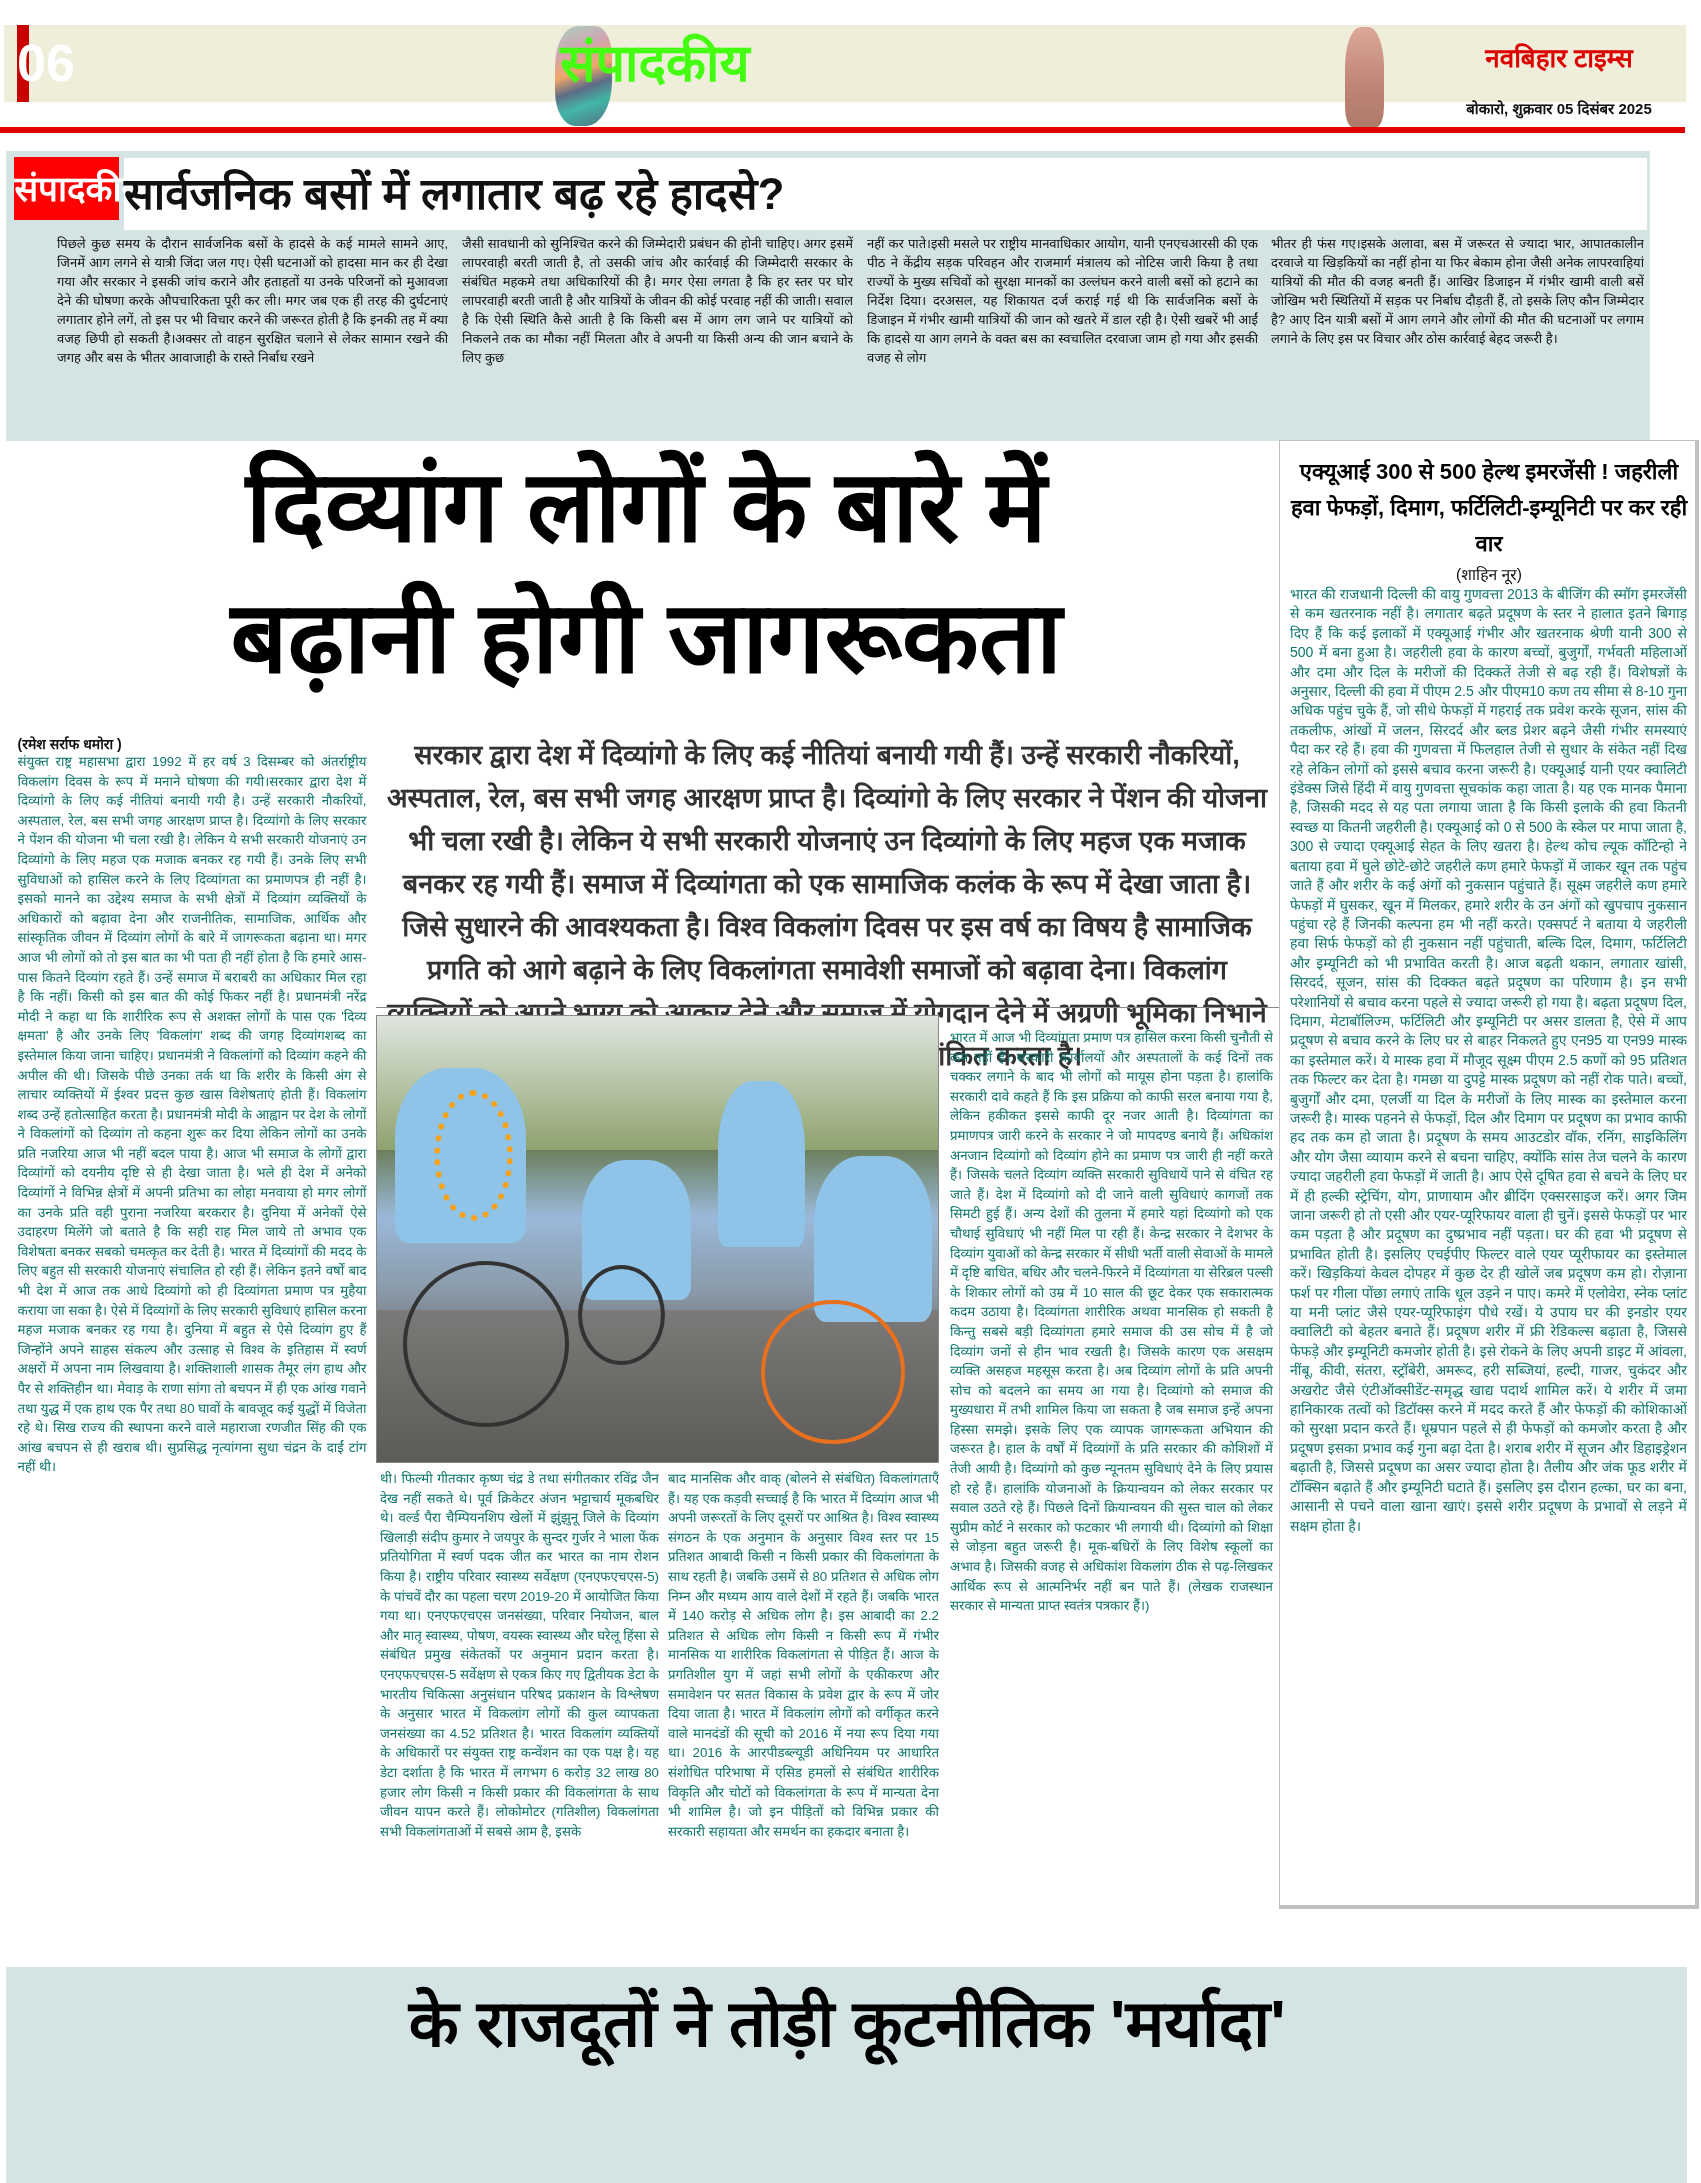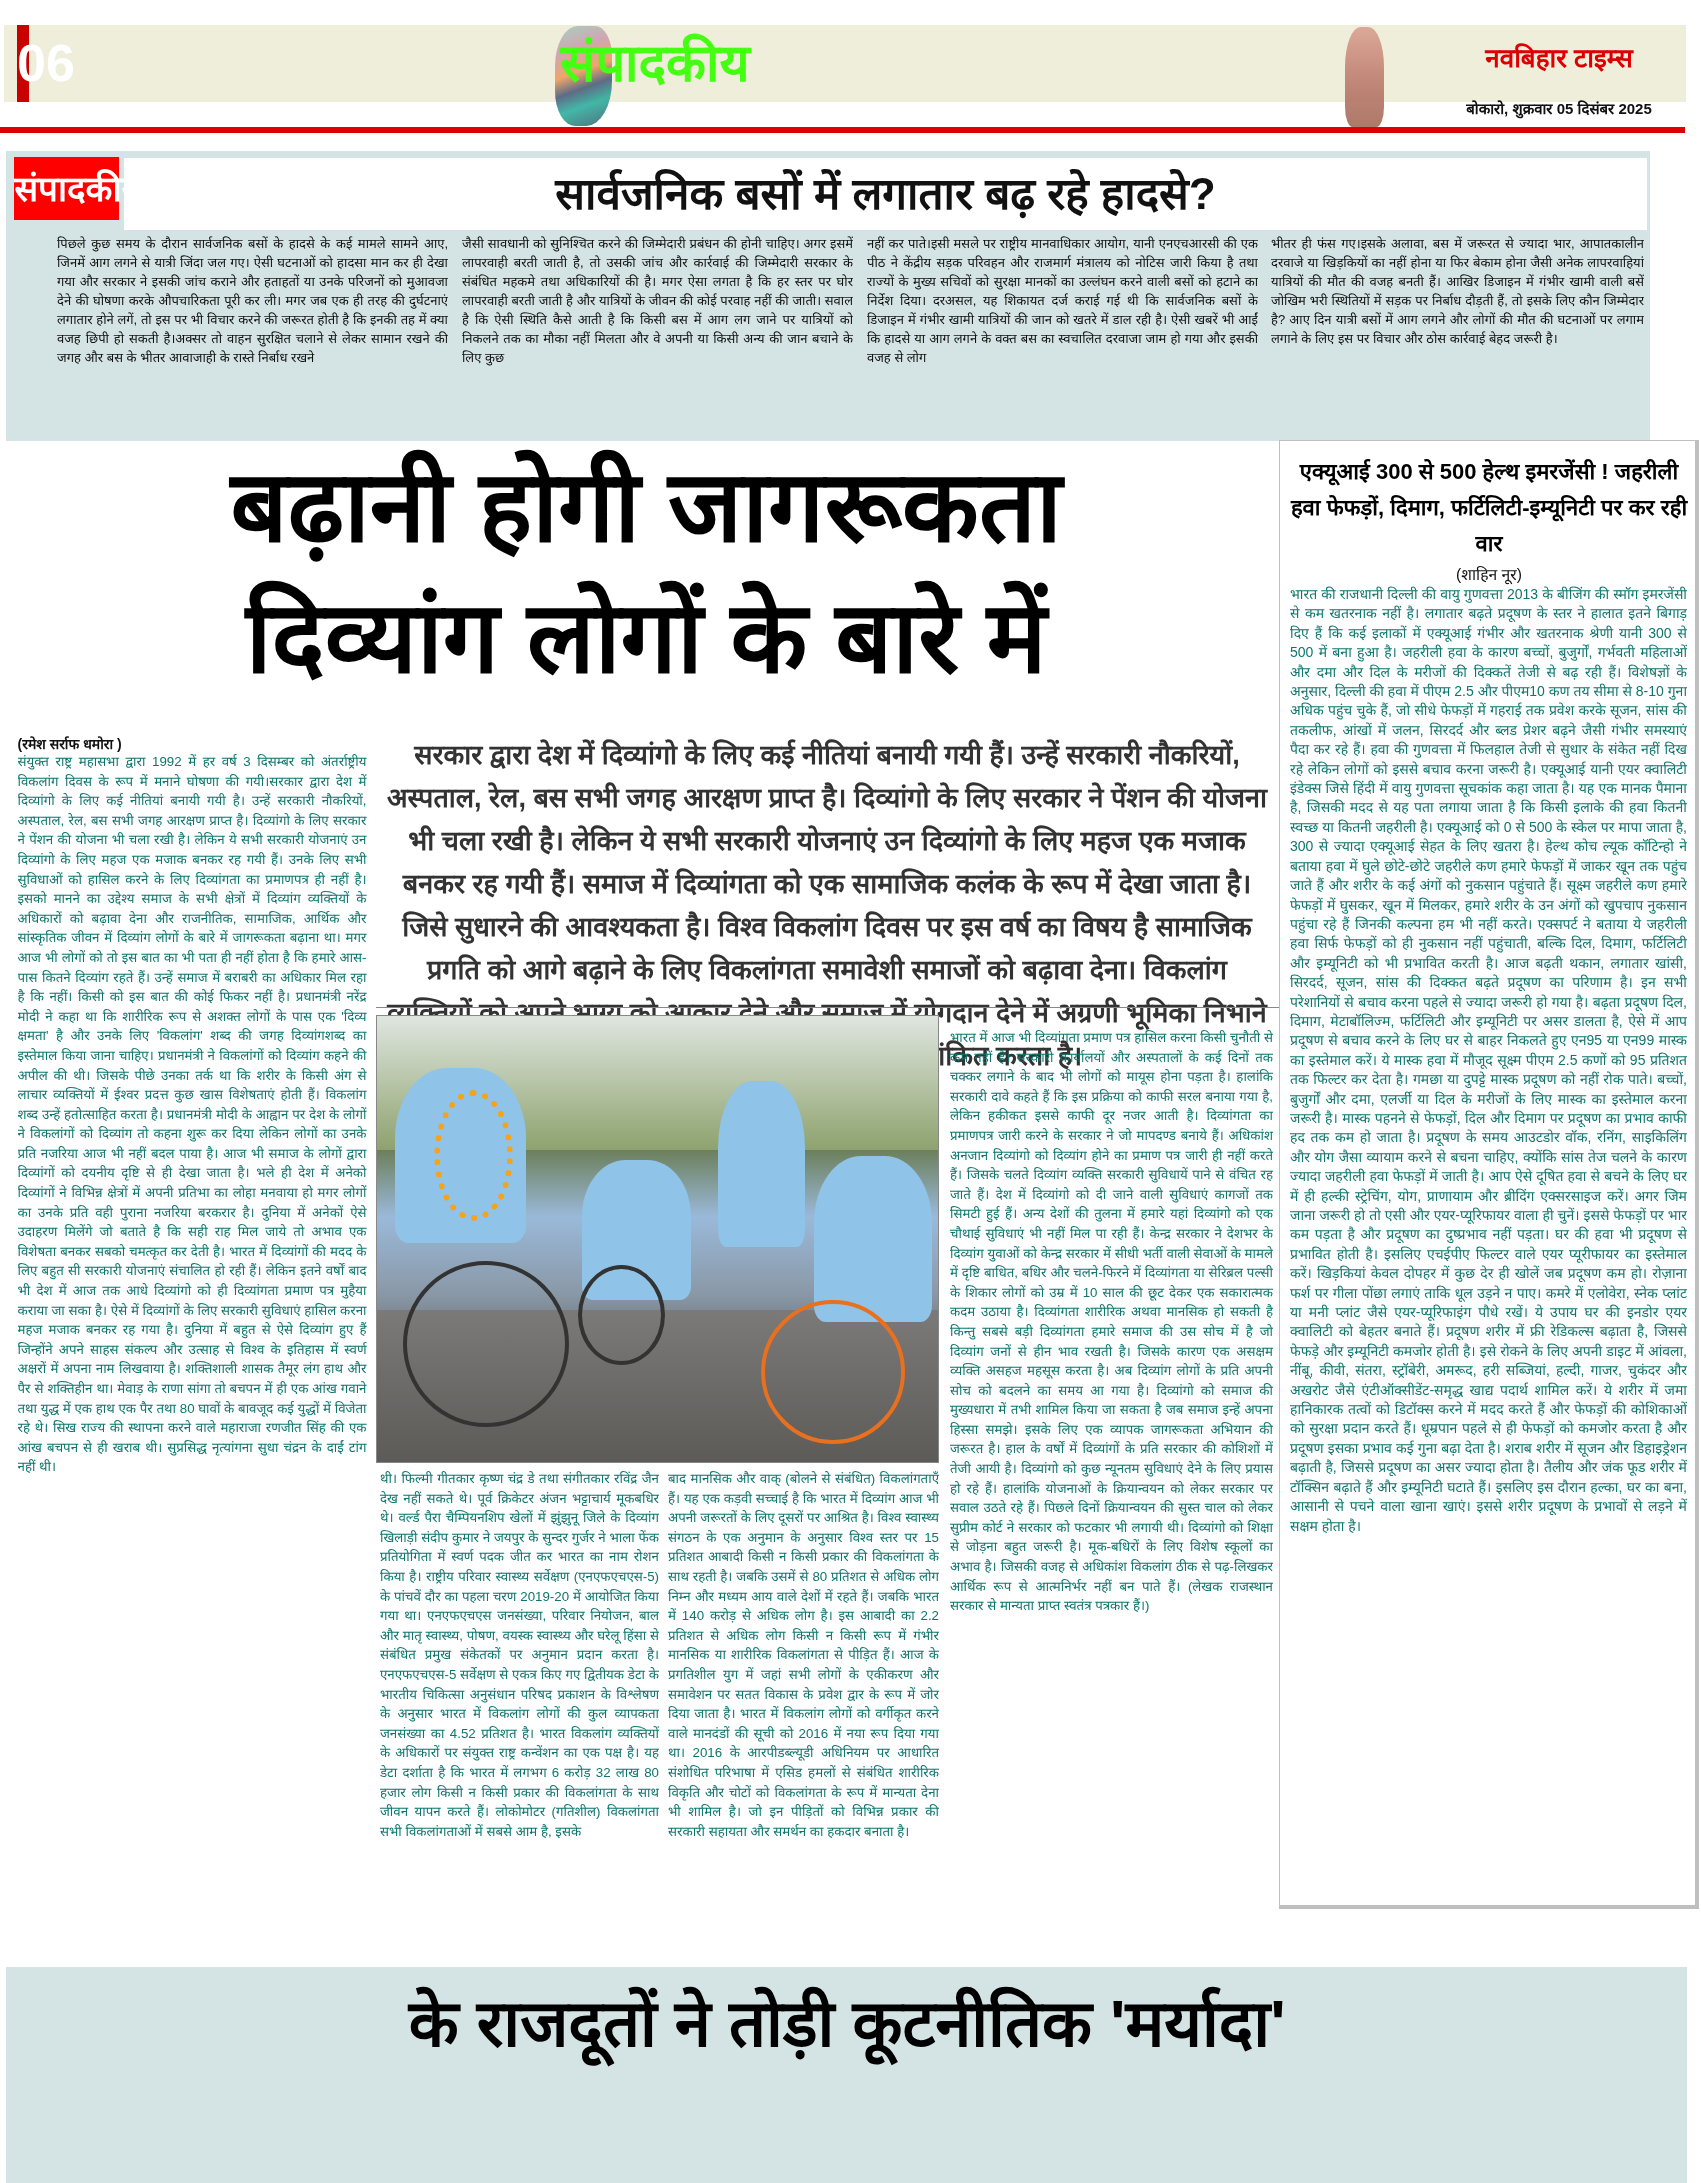--- a/index.html
+++ b/index.html
@@ -13,21 +13,21 @@
   .mast-title { left: 550px; top: 31px; width: 210px; height: 65px; color: #44ff11; font-size: 52px; font-weight: bold; line-height:65px; text-align:center; font-family:"Liberation Sans Narrow","Liberation Sans",sans-serif; }
   .mast-collage { left: 555px; top: 26px; width: 57px; height: 100px; background: linear-gradient(160deg,#9cb 0%,#c9a 25%,#e95 45%,#457 60%,#2a9 75%,#356 100%); border-radius: 40% 30% 45% 35%; opacity:.85; }
   .mast-figure { left: 1345px; top: 27px; width: 39px; height: 100px; background: linear-gradient(180deg,#d9a090 0%,#b9786a 60%,#a46b58 100%); border-radius: 40% 40% 20% 20%; opacity:.9; }
   .mast-brand { left: 1441px; top: 39px; width: 236px; height: 31px; color: #dd0000; font-size: 26px; font-weight: bold; text-align:center; }
   .mast-date { left: 1441px; top: 70px; width: 236px; height: 22px; color: #111; font-size: 15px; text-align:center; font-weight:bold;margin-top:28px; }
 
   
   .ed-bg { left: 6.1px; top: 151px; width: 1644px; height: 290px; background: #d4e3e3; }
   .ed-label { left: 14.4px; top: 157px; width: 105px; height: 63px; background: #ff0000; color:#fff; font-size: 35px; font-weight:bold; text-align:center; line-height:63px; }
   .ed-headline-box { left: 124px; top: 158px; width: 1523px; height: 72px; background: #fff; }
-  .ed-headline { left: 124px; top: 158px; width: 1523px; height: 72px; font-size: 44px; font-weight:bold; text-align:center; line-height:72px; color:#111; }
+  .ed-headline { left: 124px; top: 158px; width: 1523px; height: 72px; font-size: 44px; font-weight:bold; line-height:72px; color:#111; }
   .ed-col { top: 234px; height: 201px; font-size: 13px; line-height: 19px; color:#111; text-align: justify; overflow:hidden; }
 
   
   .art-head { left: 8.7px; top: 441px; width: 1275px; font-size: 100px; font-weight:bold; line-height: 131px; text-align:center; color:#000; }
   .byline { left: 17.5px; top: 734px; width: 188px; font-size: 14px; font-weight:bold; }
   .body-col { font-size: 13.3px; line-height: 19.6px; text-align: justify; color:#0f766e; overflow:hidden; }
   .summary { left: 384px; top: 734px; width: 886px; height: 271px; font-size: 27px; font-weight:bold; color:#333; line-height: 43px; text-align:center; }
   .summary-rule { left: 376px; top: 1007px; width: 904px; height: 1.3px; background:#888; }
   .photo1 { left: 376px; top: 1015px; width: 563px; height: 448px; border: 1.3px solid #888; overflow:hidden; background: linear-gradient(180deg,#c9d6d0 0%,#a5b59a 18%,#6c7f5b 30%,#9ab9d9 45%,#8a99a8 62%,#5a5a5a 80%,#4a4a4a 100%); }
   .photo1 .sky { position:absolute; left:0; top:0; width:100%; height:30%; background: linear-gradient(180deg,#dfe6e0,#8ea26e); }
@@ -61,22 +61,22 @@
 <div class="abs ed-bg"></div>
 <div class="abs ed-label">संपादकीय</div>
 <div class="abs ed-headline-box"></div>
 <div class="abs ed-headline">सार्वजनिक बसों में लगातार बढ़ रहे हादसे?</div>
 <div class="abs ed-col" style="left:57px;width:391px;">पिछले कुछ समय के दौरान सार्वजनिक बसों के हादसे के कई मामले सामने आए, जिनमें आग लगने से यात्री जिंदा जल गए। ऐसी घटनाओं को हादसा मान कर ही देखा गया और सरकार ने इसकी जांच कराने और हताहतों या उनके परिजनों को मुआवजा देने की घोषणा करके औपचारिकता पूरी कर ली। मगर जब एक ही तरह की दुर्घटनाएं लगातार होने लगें, तो इस पर भी विचार करने की जरूरत होती है कि इनकी तह में क्या वजह छिपी हो सकती है।अक्सर तो वाहन सुरक्षित चलाने से लेकर सामान रखने की जगह और बस के भीतर आवाजाही के रास्ते निर्बाध रखने</div>
 <div class="abs ed-col" style="left:462px;width:391px;">जैसी सावधानी को सुनिश्चित करने की जिम्मेदारी प्रबंधन की होनी चाहिए। अगर इसमें लापरवाही बरती जाती है, तो उसकी जांच और कार्रवाई की जिम्मेदारी सरकार के संबंधित महकमे तथा अधिकारियों की है। मगर ऐसा लगता है कि हर स्तर पर घोर लापरवाही बरती जाती है और यात्रियों के जीवन की कोई परवाह नहीं की जाती। सवाल है कि ऐसी स्थिति कैसे आती है कि किसी बस में आग लग जाने पर यात्रियों को निकलने तक का मौका नहीं मिलता और वे अपनी या किसी अन्य की जान बचाने के लिए कुछ</div>
 <div class="abs ed-col" style="left:867px;width:391px;">नहीं कर पाते।इसी मसले पर राष्ट्रीय मानवाधिकार आयोग, यानी एनएचआरसी की एक पीठ ने केंद्रीय सड़क परिवहन और राजमार्ग मंत्रालय को नोटिस जारी किया है तथा राज्यों के मुख्य सचिवों को सुरक्षा मानकों का उल्लंघन करने वाली बसों को हटाने का निर्देश दिया। दरअसल, यह शिकायत दर्ज कराई गई थी कि सार्वजनिक बसों के डिजाइन में गंभीर खामी यात्रियों की जान को खतरे में डाल रही है। ऐसी खबरें भी आईं कि हादसे या आग लगने के वक्त बस का स्वचालित दरवाजा जाम हो गया और इसकी वजह से लोग</div>
 <div class="abs ed-col" style="left:1271px;width:373px;">भीतर ही फंस गए।इसके अलावा, बस में जरूरत से ज्यादा भार, आपातकालीन दरवाजे या खिड़कियों का नहीं होना या फिर बेकाम होना जैसी अनेक लापरवाहियां यात्रियों की मौत की वजह बनती हैं। आखिर डिजाइन में गंभीर खामी वाली बसें जोखिम भरी स्थितियों में सड़क पर निर्बाध दौड़ती हैं, तो इसके लिए कौन जिम्मेदार है? आए दिन यात्री बसों में आग लगने और लोगों की मौत की घटनाओं पर लगाम लगाने के लिए इस पर विचार और ठोस कार्रवाई बेहद जरूरी है।</div>
 
 <div class="abs art-head">
+  <div>दिव्यांग लोगों के बारे में</div>
   <div>बढ़ानी होगी जागरूकता</div>
-  <div>दिव्यांग लोगों के बारे में</div>
 </div>
 <div class="abs byline">(रमेश सर्राफ धमोरा )</div>
 <div class="abs body-col" style="left:17.5px;top:752px;width:349px;height:1144px;">संयुक्त राष्ट्र महासभा द्वारा 1992 में हर वर्ष 3 दिसम्बर को अंतर्राष्ट्रीय विकलांग दिवस के रूप में मनाने घोषणा की गयी।सरकार द्वारा देश में दिव्यांगो के लिए कई नीतियां बनायी गयी है। उन्हें सरकारी नौकरियों, अस्पताल, रेल, बस सभी जगह आरक्षण प्राप्त है। दिव्यांगो के लिए सरकार ने पेंशन की योजना भी चला रखी है। लेकिन ये सभी सरकारी योजनाएं उन दिव्यांगो के लिए महज एक मजाक बनकर रह गयी हैं। उनके लिए सभी सुविधाओं को हासिल करने के लिए दिव्यांगता का प्रमाणपत्र ही नहीं है। इसको मानने का उद्देश्य समाज के सभी क्षेत्रों में दिव्यांग व्यक्तियों के अधिकारों को बढ़ावा देना और राजनीतिक, सामाजिक, आर्थिक और सांस्कृतिक जीवन में दिव्यांग लोगों के बारे में जागरूकता बढ़ाना था। मगर आज भी लोगों को तो इस बात का भी पता ही नहीं होता है कि हमारे आस-पास कितने दिव्यांग रहते हैं। उन्हें समाज में बराबरी का अधिकार मिल रहा है कि नहीं। किसी को इस बात की कोई फिकर नहीं है। प्रधानमंत्री नरेंद्र मोदी ने कहा था कि शारीरिक रूप से अशक्त लोगों के पास एक 'दिव्य क्षमता' है और उनके लिए 'विकलांग' शब्द की जगह दिव्यांगशब्द का इस्तेमाल किया जाना चाहिए। प्रधानमंत्री ने विकलांगों को दिव्यांग कहने की अपील की थी। जिसके पीछे उनका तर्क था कि शरीर के किसी अंग से लाचार व्यक्तियों में ईश्वर प्रदत्त कुछ खास विशेषताएं होती हैं। विकलांग शब्द उन्हें हतोत्साहित करता है। प्रधानमंत्री मोदी के आह्वान पर देश के लोगों ने विकलांगों को दिव्यांग तो कहना शुरू कर दिया लेकिन लोगों का उनके प्रति नजरिया आज भी नहीं बदल पाया है। आज भी समाज के लोगों द्वारा दिव्यांगों को दयनीय दृष्टि से ही देखा जाता है। भले ही देश में अनेको दिव्यांगों ने विभिन्न क्षेत्रों में अपनी प्रतिभा का लोहा मनवाया हो मगर लोगों का उनके प्रति वही पुराना नजरिया बरकरार है। दुनिया में अनेकों ऐसे उदाहरण मिलेंगे जो बताते है कि सही राह मिल जाये तो अभाव एक विशेषता बनकर सबको चमत्कृत कर देती है। भारत में दिव्यांगों की मदद के लिए बहुत सी सरकारी योजनाएं संचालित हो रही हैं। लेकिन इतने वर्षों बाद भी देश में आज तक आधे दिव्यांगो को ही दिव्यांगता प्रमाण पत्र मुहैया कराया जा सका है। ऐसे में दिव्यांगों के लिए सरकारी सुविधाएं हासिल करना महज मजाक बनकर रह गया है। दुनिया में बहुत से ऐसे दिव्यांग हुए हैं जिन्होंने अपने साहस संकल्प और उत्साह से विश्व के इतिहास में स्वर्ण अक्षरों में अपना नाम लिखवाया है। शक्तिशाली शासक तैमूर लंग हाथ और पैर से शक्तिहीन था। मेवाड़ के राणा सांगा तो बचपन में ही एक आंख गवाने तथा युद्ध में एक हाथ एक पैर तथा 80 घावों के बावजूद कई युद्धों में विजेता रहे थे। सिख राज्य की स्थापना करने वाले महाराजा रणजीत सिंह की एक आंख बचपन से ही खराब थी। सुप्रसिद्ध नृत्यांगना सुधा चंद्रन के दाईं टांग नहीं थी।</div>
 <div class="abs summary">सरकार द्वारा देश में दिव्यांगो के लिए कई नीतियां बनायी गयी हैं। उन्हें सरकारी नौकरियों, अस्पताल, रेल, बस सभी जगह आरक्षण प्राप्त है। दिव्यांगो के लिए सरकार ने पेंशन की योजना भी चला रखी है। लेकिन ये सभी सरकारी योजनाएं उन दिव्यांगो के लिए महज एक मजाक बनकर रह गयी हैं। समाज में दिव्यांगता को एक सामाजिक कलंक के रूप में देखा जाता है। जिसे सुधारने की आवश्यकता है। विश्व विकलांग दिवस पर इस वर्ष का विषय है सामाजिक प्रगति को आगे बढ़ाने के लिए विकलांगता समावेशी समाजों को बढ़ावा देना। विकलांग व्यक्तियों को अपने भाग्य को आकार देने और समाज में योगदान देने में अग्रणी भूमिका निभाने के लिए सशक्त बनाने के महत्व को रेखांकित करता है।</div>
 <div class="abs summary-rule"></div>
 
 <div class="abs photo1">
   <div class="sky"></div>
   <div class="road"></div>
   <div class="person" style="left:17.5px;top:52px;width:131px;height:175px;"></div>

